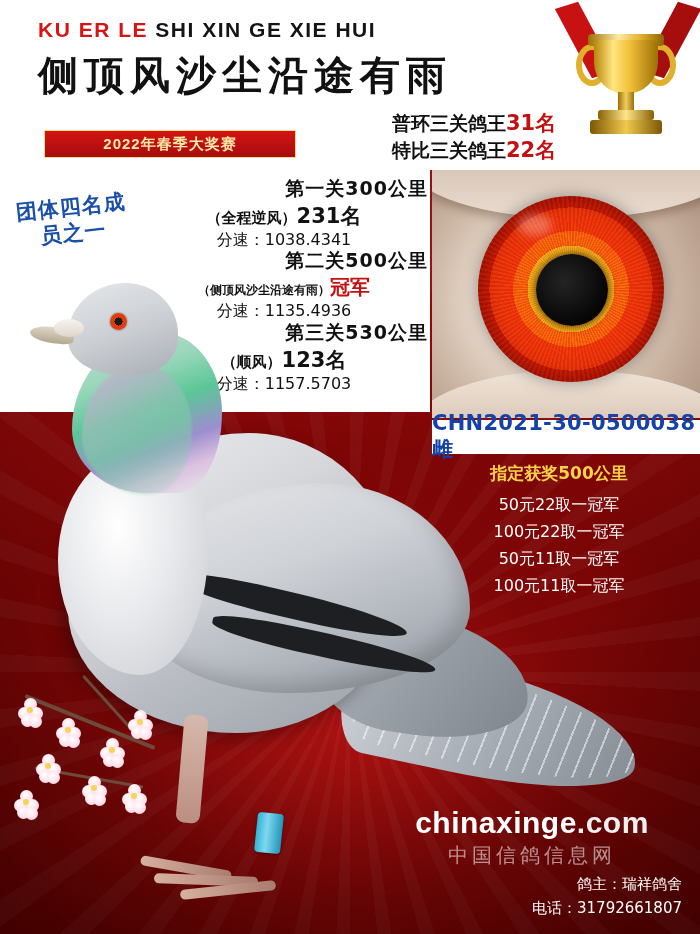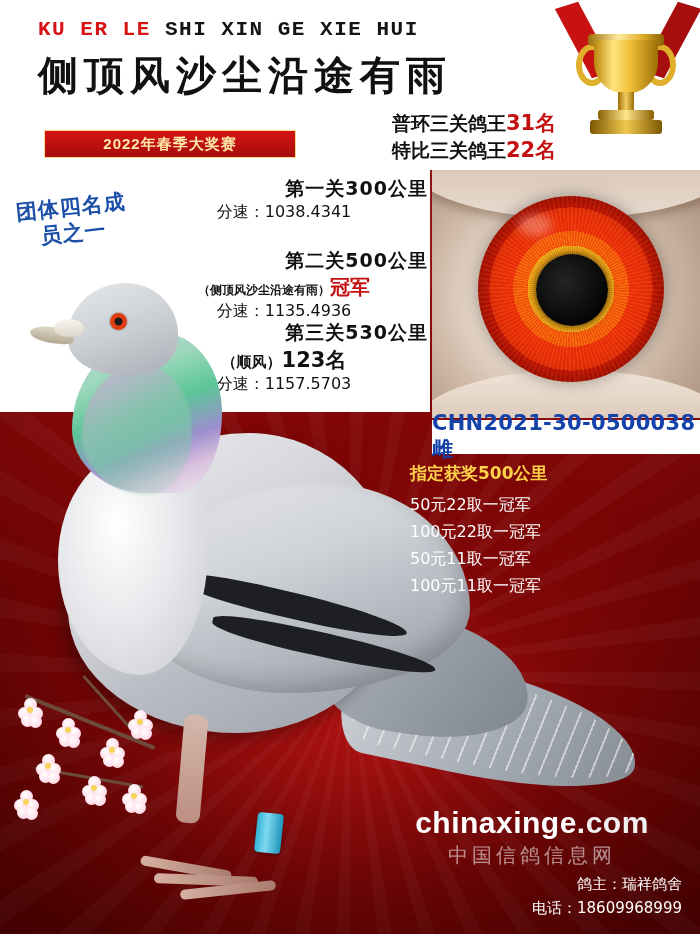--- a/index.html
+++ b/index.html
@@ -34,21 +34,21 @@
 
   
   .header{
     position:absolute;left:0;top:0;width:700px;height:170px;
     background:#ffffff;
   }
   .header-inner{position:relative;width:700px;height:170px;overflow:hidden;}
   .pinyin{
     position:absolute;left:38px;top:18px;
     font-size:21px;font-weight:bold;letter-spacing:1.5px;
-    font-family:Liberation Mono, monospace;
+    font-family:Liberation Sans, sans-serif;
   }
   .pinyin .red{color:#d61414;}
   .pinyin .blk{color:#141414;}
   .cn-title{
     position:absolute;left:38px;top:48px;
     font-size:40px;font-weight:bold;color:#111;
     letter-spacing:6px;
     font-family:"DejaVu Sans", sans-serif;
   }
   .season-banner{
@@ -186,21 +186,21 @@
     position:absolute;left:432px;top:420px;width:268px;height:34px;
     background:#ffffff;display:flex;align-items:center;justify-content:center;
   }
   .ring-box span{
     color:#1442a8;font-weight:bold;font-size:21px;
     font-family:"DejaVu Sans", sans-serif;letter-spacing:0.3px;
   }
 
   
   .prizes{
-    position:absolute;left:410px;top:462px;width:268px;
+    position:absolute;left:425px;top:462px;width:268px;text-align:center;
   }
   .prizes .p-title{
     color:#ffd24a;font-size:17px;font-weight:bold;margin-bottom:6px;
     font-family:"DejaVu Sans", sans-serif;
   }
   .prizes .p-item{
     color:#ffffff;font-size:16px;line-height:27px;
     font-family:"DejaVu Sans", sans-serif;
   }
 
@@ -377,20 +377,23 @@
         <div class="base2"></div>
       </div>
     </div>
   </div>
 
   <div class="results">
     <div class="team-badge">团体四名成员之一</div>
 
     <div class="leg leg1">
       <div class="head">第一关300公里</div>
+      <div class="cond">
+        <span>（全程逆风）</span><span class="rank">231名</span>
+      </div>
       <div class="speed">分速：1038.4341</div>
     </div>
 
     <div class="leg leg2">
       <div class="head">第二关500公里</div>
       <div class="cond">
         <span class="small">（侧顶风沙尘沿途有雨）</span><span class="champ">冠军</span>
       </div>
       <div class="speed">分速：1135.4936</div>
     </div>
@@ -522,15 +525,15 @@
 
   <div class="brand">
     <div class="site">
       <span>chinaxinge</span><span class="dim">.com</span>
     </div>
     <div class="cn">中国信鸽信息网</div>
   </div>
 
   <div class="owner">
     <div>鸽主：瑞祥鸽舍</div>
-    <div>电话：18609968999</div>
+    <div>电话：31792661807</div>
   </div>
 </div>
 
 </body></html>

